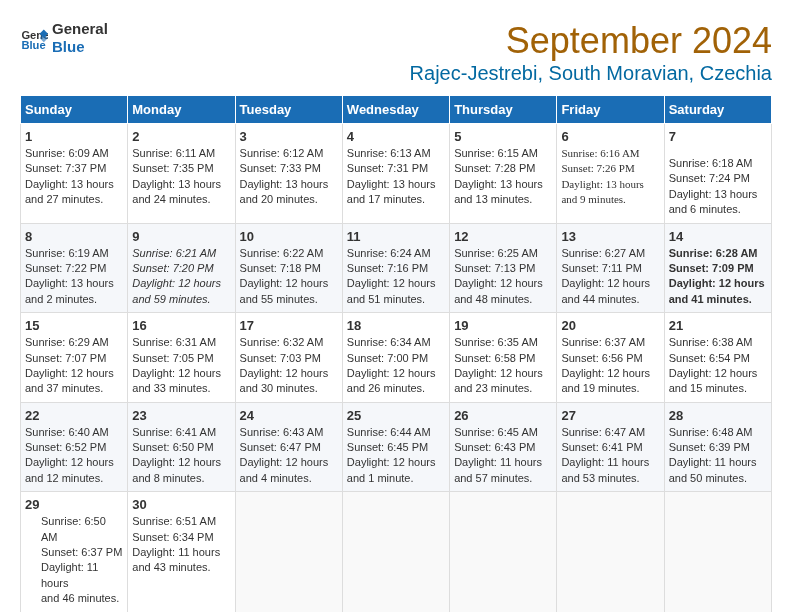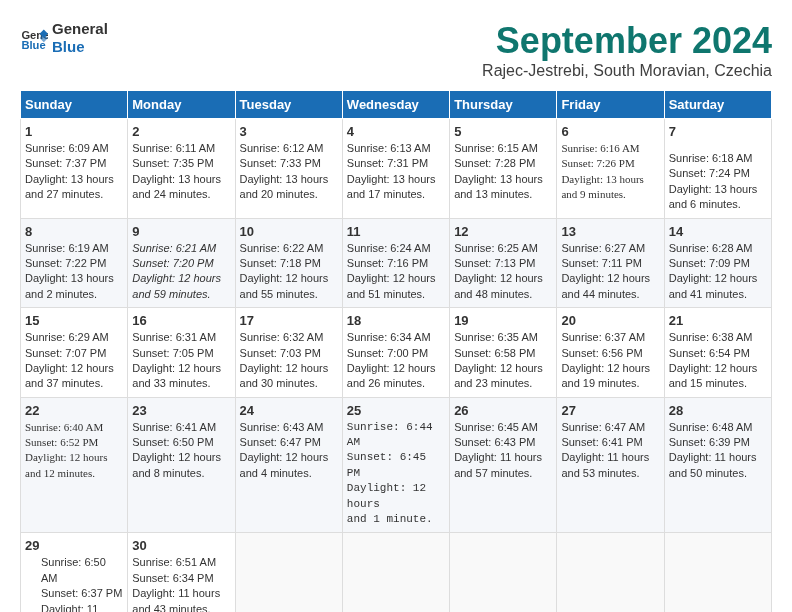--- a/index.html
+++ b/index.html
@@ -23,26 +23,26 @@
     }
     .logo-icon {
       width: 28px;
       height: 28px;
     }
     .title-block {
       text-align: right;
     }
     .month-title {
       font-size: 36px;
-      font-weight: bold;
-      color: #0f766e;
+      font-weight: normal;
+      color: #a16207;
     }
     .subtitle {
-      font-size: 16px;
-      color: #404040;
+      font-size: 20px;
+      color: #0369a1;
     }
     .calendar {
       width: 100%;
       border-collapse: collapse;
       table-layout: fixed;
     }
     .calendar th {
       background: #1a6db5;
       color: #fff;
       padding: 6px 4px;
@@ -203,21 +203,21 @@
         </td>
         <td>
           <span class="day-number">13</span>
           <div class="day-info" style="white-space: pre-line;">Sunrise: 6:27 AM
 Sunset: 7:11 PM
 Daylight: 12 hours
 and 44 minutes.</div>
         </td>
         <td>
           <span class="day-number">14</span>
-          <div class="day-info" style="white-space: pre-line;">Sunrise: 6:28 AM
+          <div class="day-info" style="white-space: pre-line; font-weight: bold;">Sunrise: 6:28 AM
 Sunset: 7:09 PM
 Daylight: 12 hours
 and 41 minutes.</div>
         </td>
       </tr>
       <tr>
         <td>
           <span class="day-number">15</span>
           <div class="day-info" style="white-space: pre-line;">Sunrise: 6:29 AM
 Sunset: 7:07 PM
@@ -263,42 +263,42 @@
           <span class="day-number">21</span>
           <div class="day-info" style="white-space: pre-line;">Sunrise: 6:38 AM
 Sunset: 6:54 PM
 Daylight: 12 hours
 and 15 minutes.</div>
         </td>
       </tr>
       <tr>
         <td>
           <span class="day-number">22</span>
-          <div class="day-info" style="white-space: pre-line; font-family: Liberation Serif, serif;">Sunrise: 6:40 AM
+          <div class="day-info" style="white-space: pre-line;">Sunrise: 6:40 AM
 Sunset: 6:52 PM
 Daylight: 12 hours
 and 12 minutes.</div>
         </td>
         <td>
           <span class="day-number">23</span>
           <div class="day-info" style="white-space: pre-line;">Sunrise: 6:41 AM
 Sunset: 6:50 PM
 Daylight: 12 hours
 and 8 minutes.</div>
         </td>
         <td>
           <span class="day-number">24</span>
           <div class="day-info" style="white-space: pre-line;">Sunrise: 6:43 AM
 Sunset: 6:47 PM
 Daylight: 12 hours
 and 4 minutes.</div>
         </td>
         <td>
           <span class="day-number">25</span>
-          <div class="day-info" style="white-space: pre-line; font-family: Liberation Mono, monospace;">Sunrise: 6:44 AM
+          <div class="day-info" style="white-space: pre-line;">Sunrise: 6:44 AM
 Sunset: 6:45 PM
 Daylight: 12 hours
 and 1 minute.</div>
         </td>
         <td>
           <span class="day-number">26</span>
           <div class="day-info" style="white-space: pre-line;">Sunrise: 6:45 AM
 Sunset: 6:43 PM
 Daylight: 11 hours
 and 57 minutes.</div>

